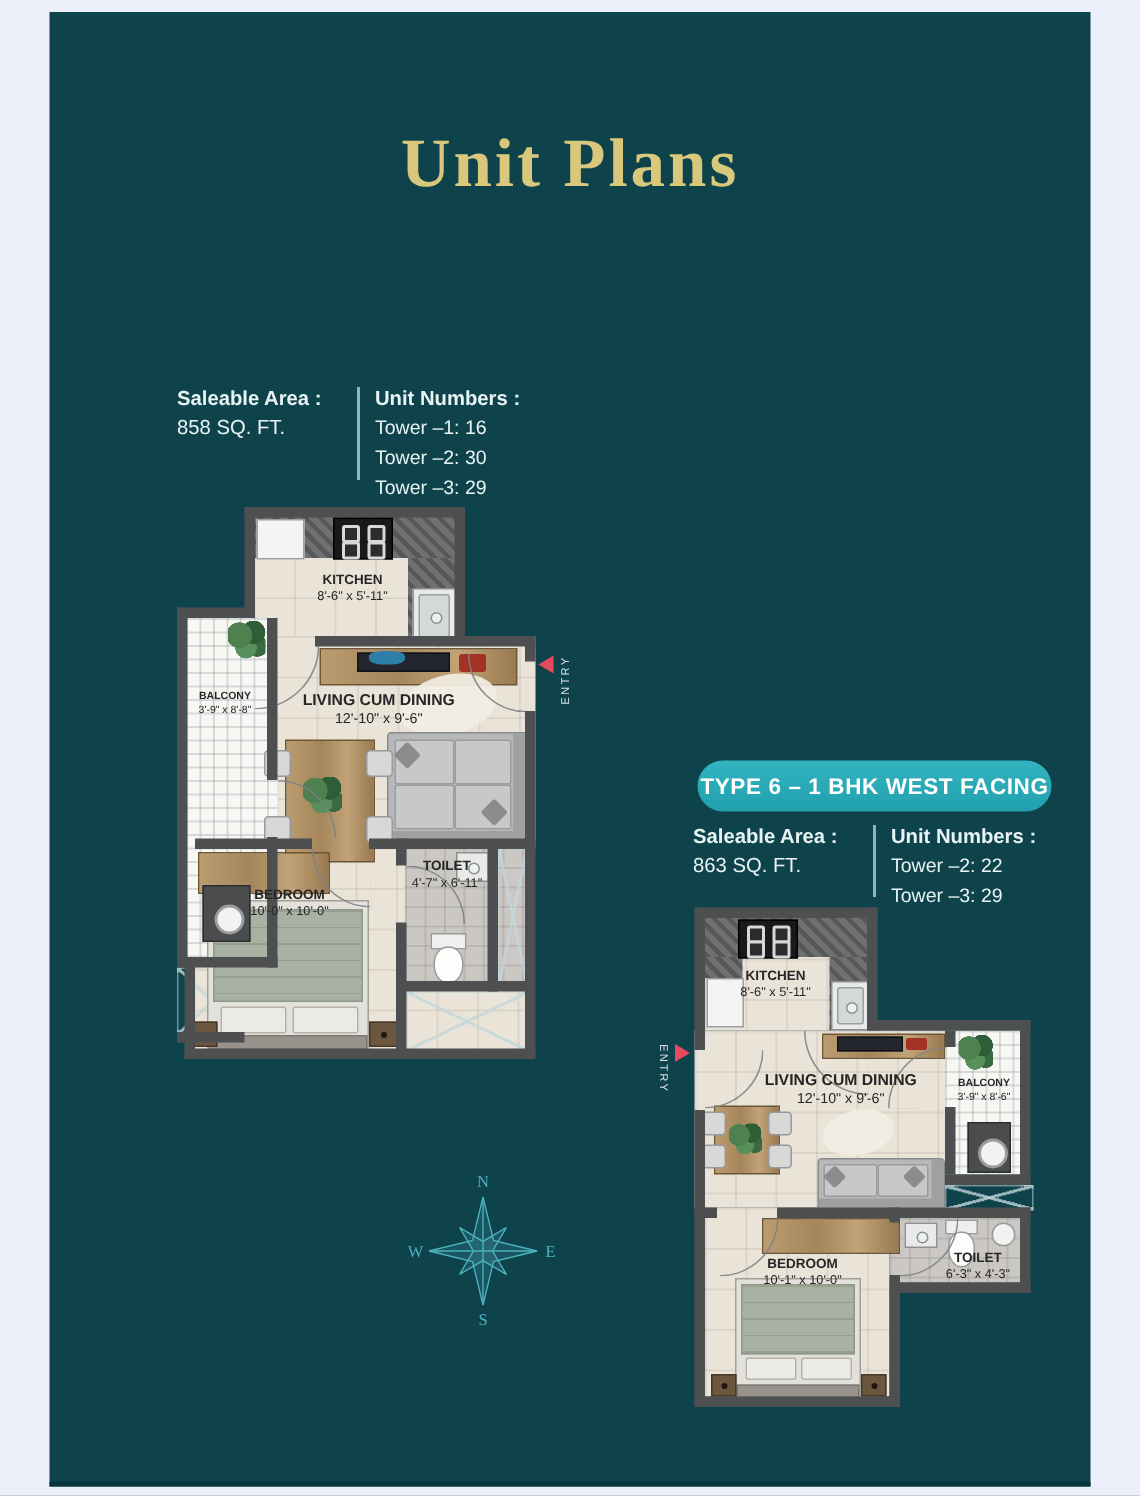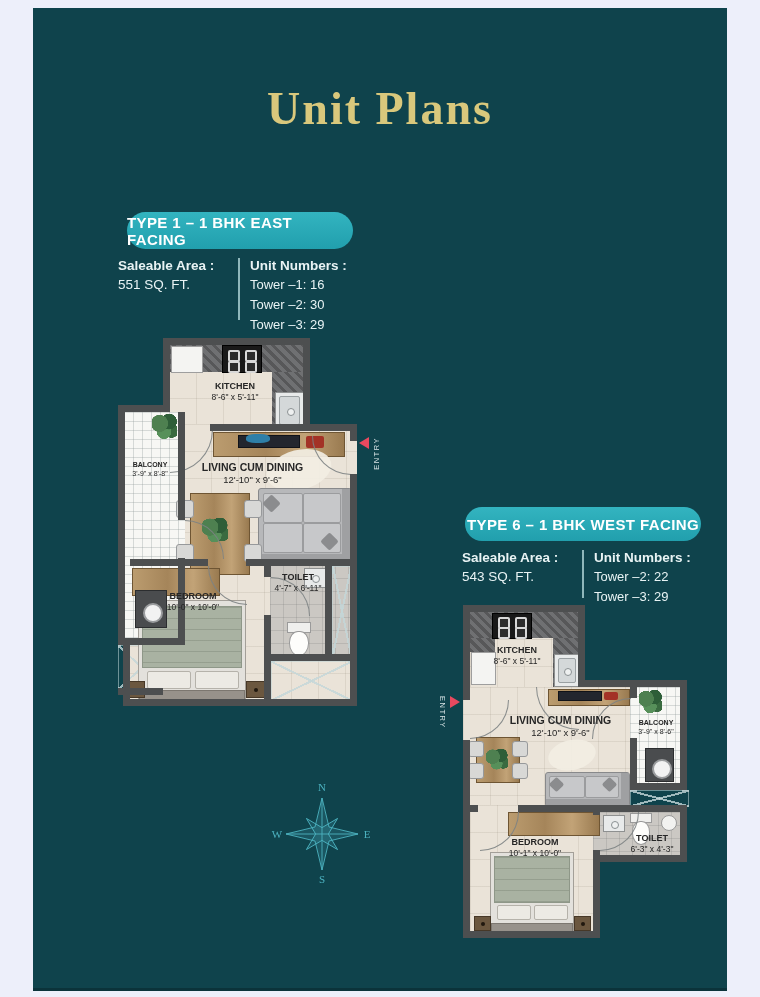--- a/index.html
+++ b/index.html
@@ -79,25 +79,24 @@
   .tri-right{width:0;height:0;border-top:6px solid transparent;border-bottom:6px solid transparent;border-left:10px solid #e8495f;}
 </style>
 </head>
 <body>
 
 <div class="stage">
   <div class="panel"></div>
 
   <div class="title">Unit Plans</div>
 
-  <div class="badge" style="left:127px;top:212px;width:226px;height:37px;">TYPE 1 – 1 BHK EAST FACING</div>
   <div class="info" style="left:118px;top:256px;width:250px;">
     <div class="c1" style="width:108px;">
       <div class="lab">Saleable Area :</div>
-      <div class="val">551 SQ. FT.</div>
+      <div class="val">858 SQ. FT.</div>
     </div>
     <div class="div" style="height:62px;"></div>
     <div class="c2">
       <div class="lab">Unit Numbers :</div>
       <div class="tower">Tower –1: 16</div>
       <div class="tower">Tower –2: 30</div>
       <div class="tower">Tower –3: 29</div>
     </div>
   </div>
 
@@ -219,21 +218,21 @@
     <div class="entry" style="left:241px;top:99px;">
       <div class="tri-left"></div>
       <div class="txt up">ENTRY</div>
     </div>
   </div>
 
   <div class="badge" style="left:465px;top:507px;width:236px;height:34px;font-size:15px;border-radius:17px;">TYPE 6 – 1 BHK WEST FACING</div>
   <div class="info" style="left:462px;top:548px;width:245px;">
     <div class="c1" style="width:108px;">
       <div class="lab">Saleable Area :</div>
-      <div class="val">543 SQ. FT.</div>
+      <div class="val">863 SQ. FT.</div>
     </div>
     <div class="div" style="height:48px;"></div>
     <div class="c2">
       <div class="lab">Unit Numbers :</div>
       <div class="tower">Tower –2: 22</div>
       <div class="tower">Tower –3: 29</div>
     </div>
   </div>
 
   <div class="plan" style="left:440px;top:600px;width:250px;height:345px;">

